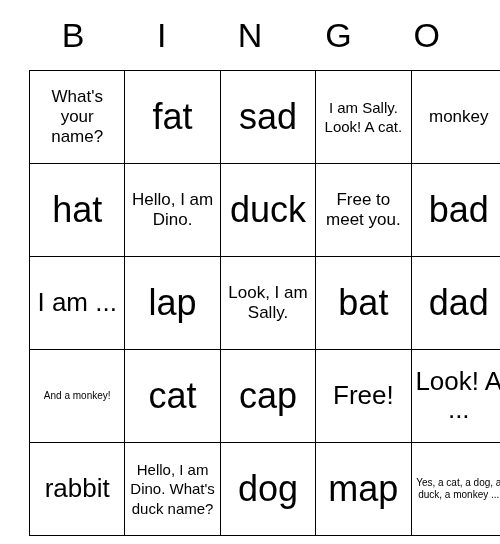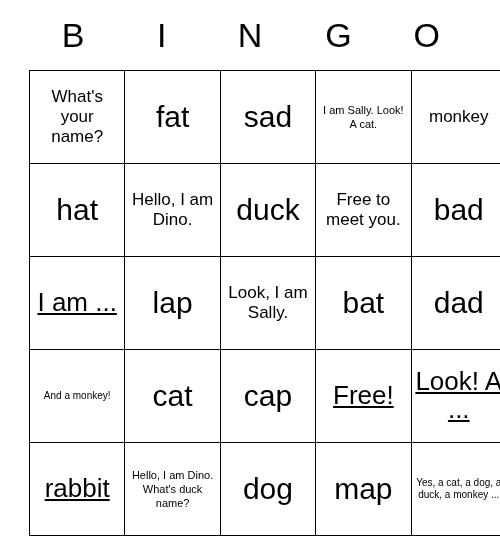--- a/index.html
+++ b/index.html
@@ -51,25 +51,25 @@
     width: 88.4px;
     height: 88px;
     padding: 2px 3px;
     text-align: center;
     vertical-align: middle;
     overflow: hidden;
     word-wrap: break-word;
   }
 
   
-  .t-xl   { font-size: 30px; line-height: 1.02; }
-  .t-lg   { font-size: 26px; line-height: 1.06; text-decoration: underline; }
+  .t-xl   { font-size: 36px; line-height: 1.02; }
+  .t-lg   { font-size: 26px; line-height: 1.06; }
   .t-md   { font-size: 17px; line-height: 1.18; }
   .t-sm   { font-size: 10px; line-height: 1.2;  }
-  .t-xs   { font-size: 11px; line-height: 1.28; }
+  .t-xs   { font-size: 15px; line-height: 1.28; }
 </style>
 </head>
 <body>
 
 <div id="bingo-card">
 
   <div id="header-row">
     <div class="header-letter">B</div>
     <div class="header-letter">I</div>
     <div class="header-letter">N</div>

